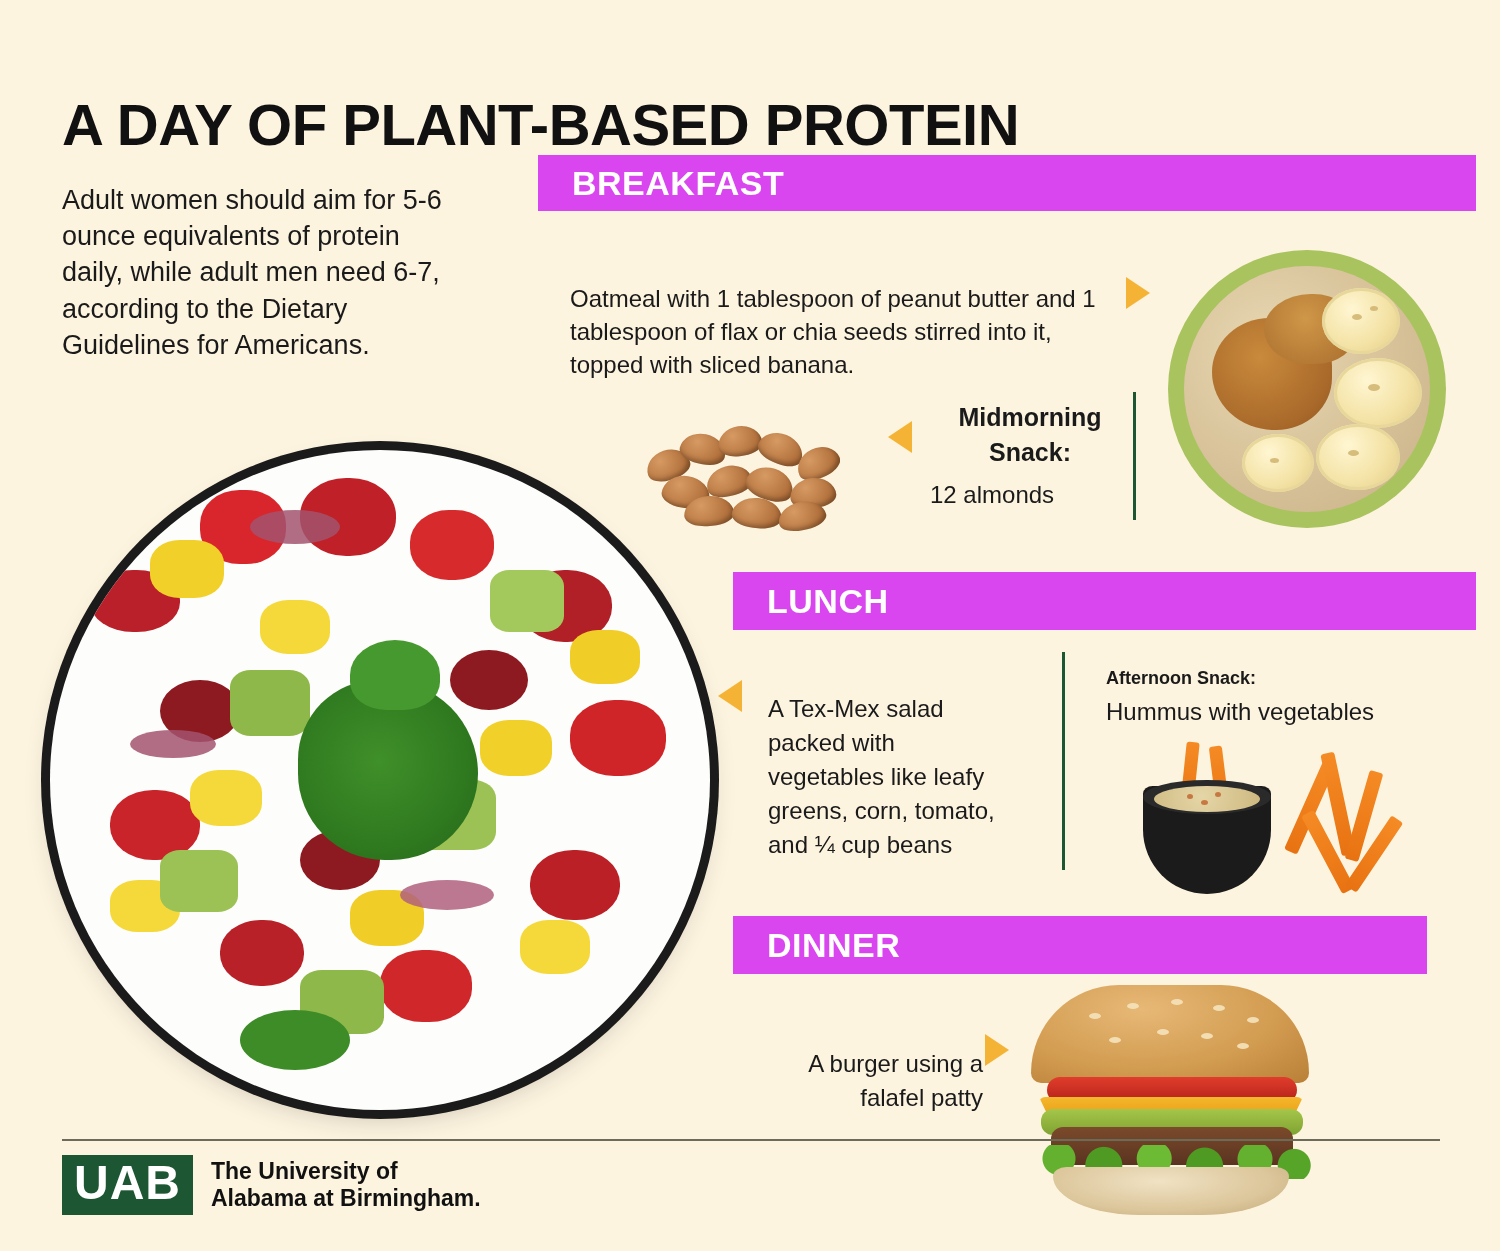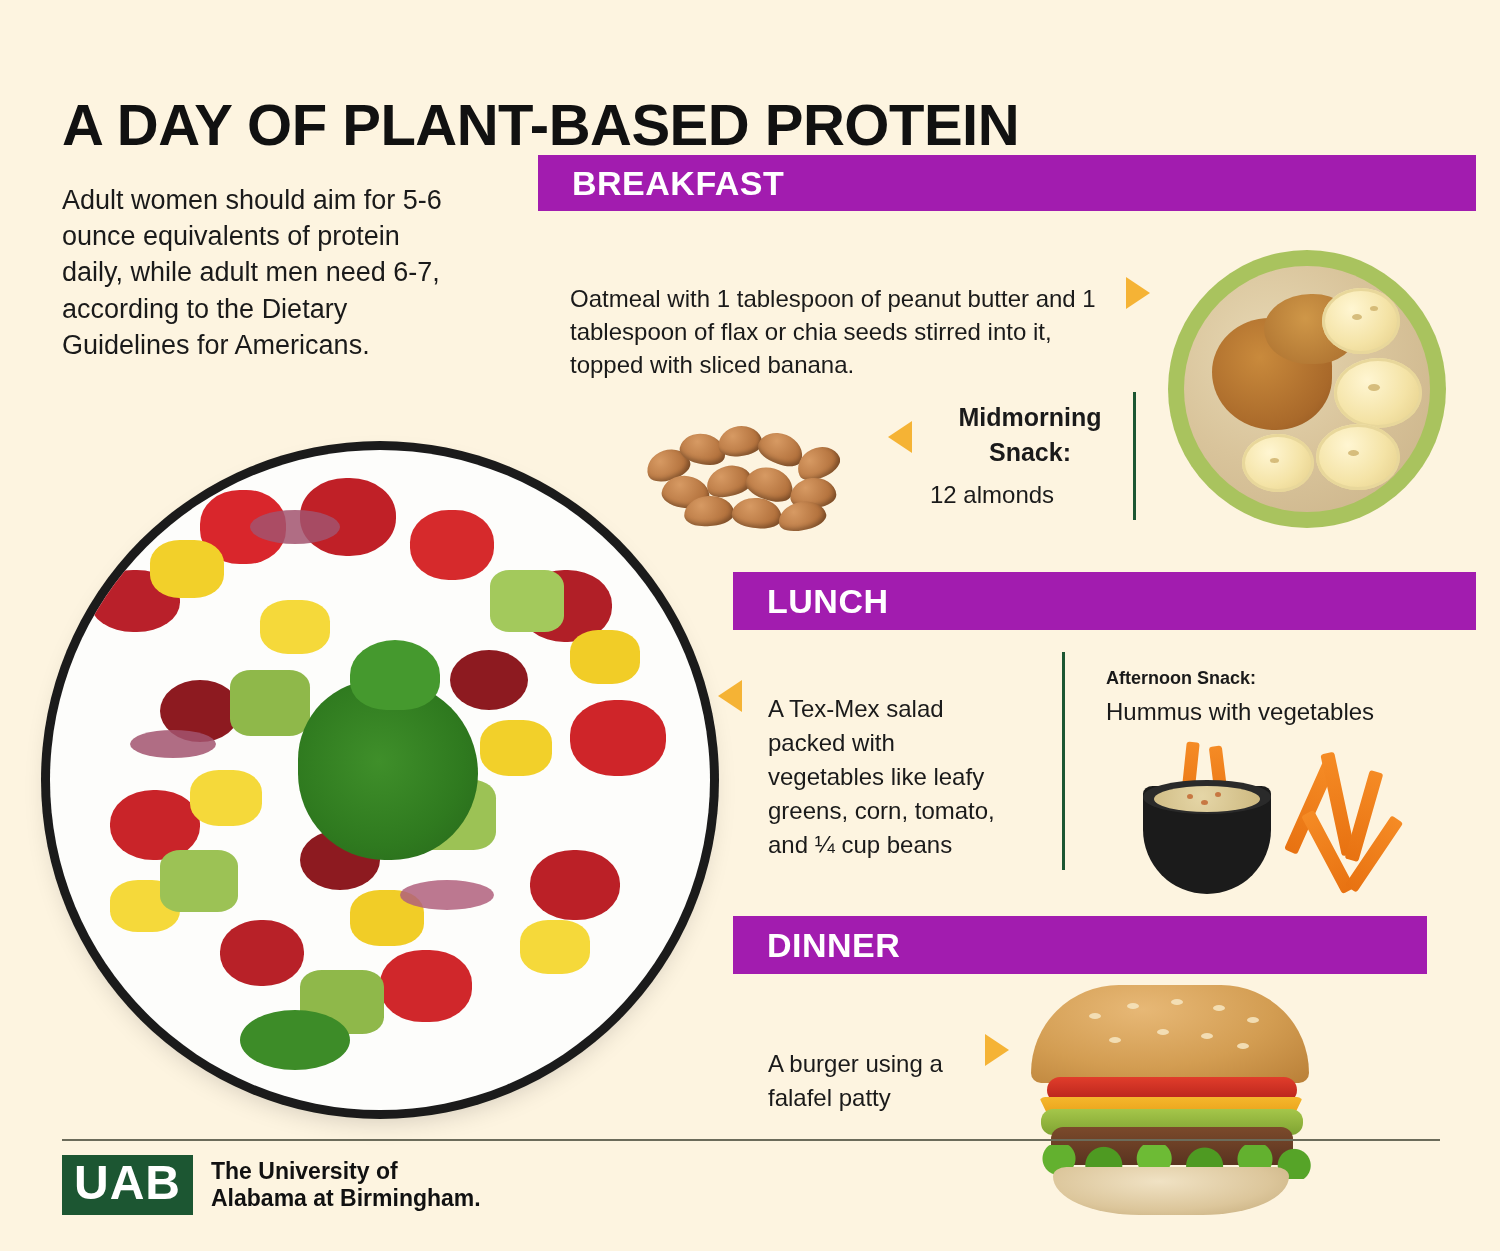--- a/index.html
+++ b/index.html
@@ -41,21 +41,21 @@
     top: 155px;
     width: 400px;
     font-size: 27px;
     line-height: 1.34;
     color: #1a1a1a;
   }
 
   
   .bar {
     position: absolute;
-    background: #a21caf;
+    background: #d946ef;
     color: #ffffff;
     font-size: 34px;
     font-weight: bold;
     letter-spacing: 0.5px;
     display: flex;
     align-items: center;
     padding-left: 34px;
     box-sizing: border-box;
   }
   .bar-breakfast { left: 538px; top: 155px; width: 938px; height: 56px; }
@@ -101,20 +101,21 @@
   .snack-pm .lbl { font-weight: bold; font-size: 18px; display: block; }
   .snack-pm .val { display: block; margin-top: 4px; }
 
   .dinner-text {
     position: absolute;
     left: 768px;
     top: 1023px;
     width: 215px;
     font-size: 24px;
     line-height: 1.42;
+    text-align: right;
   }
 
   
   .vrule {
     position: absolute;
     width: 3px;
     background: #1c5632;
   }
   .vrule-1 { left: 1133px; top: 392px; height: 128px; }
   .vrule-2 { left: 1062px; top: 652px; height: 218px; }

